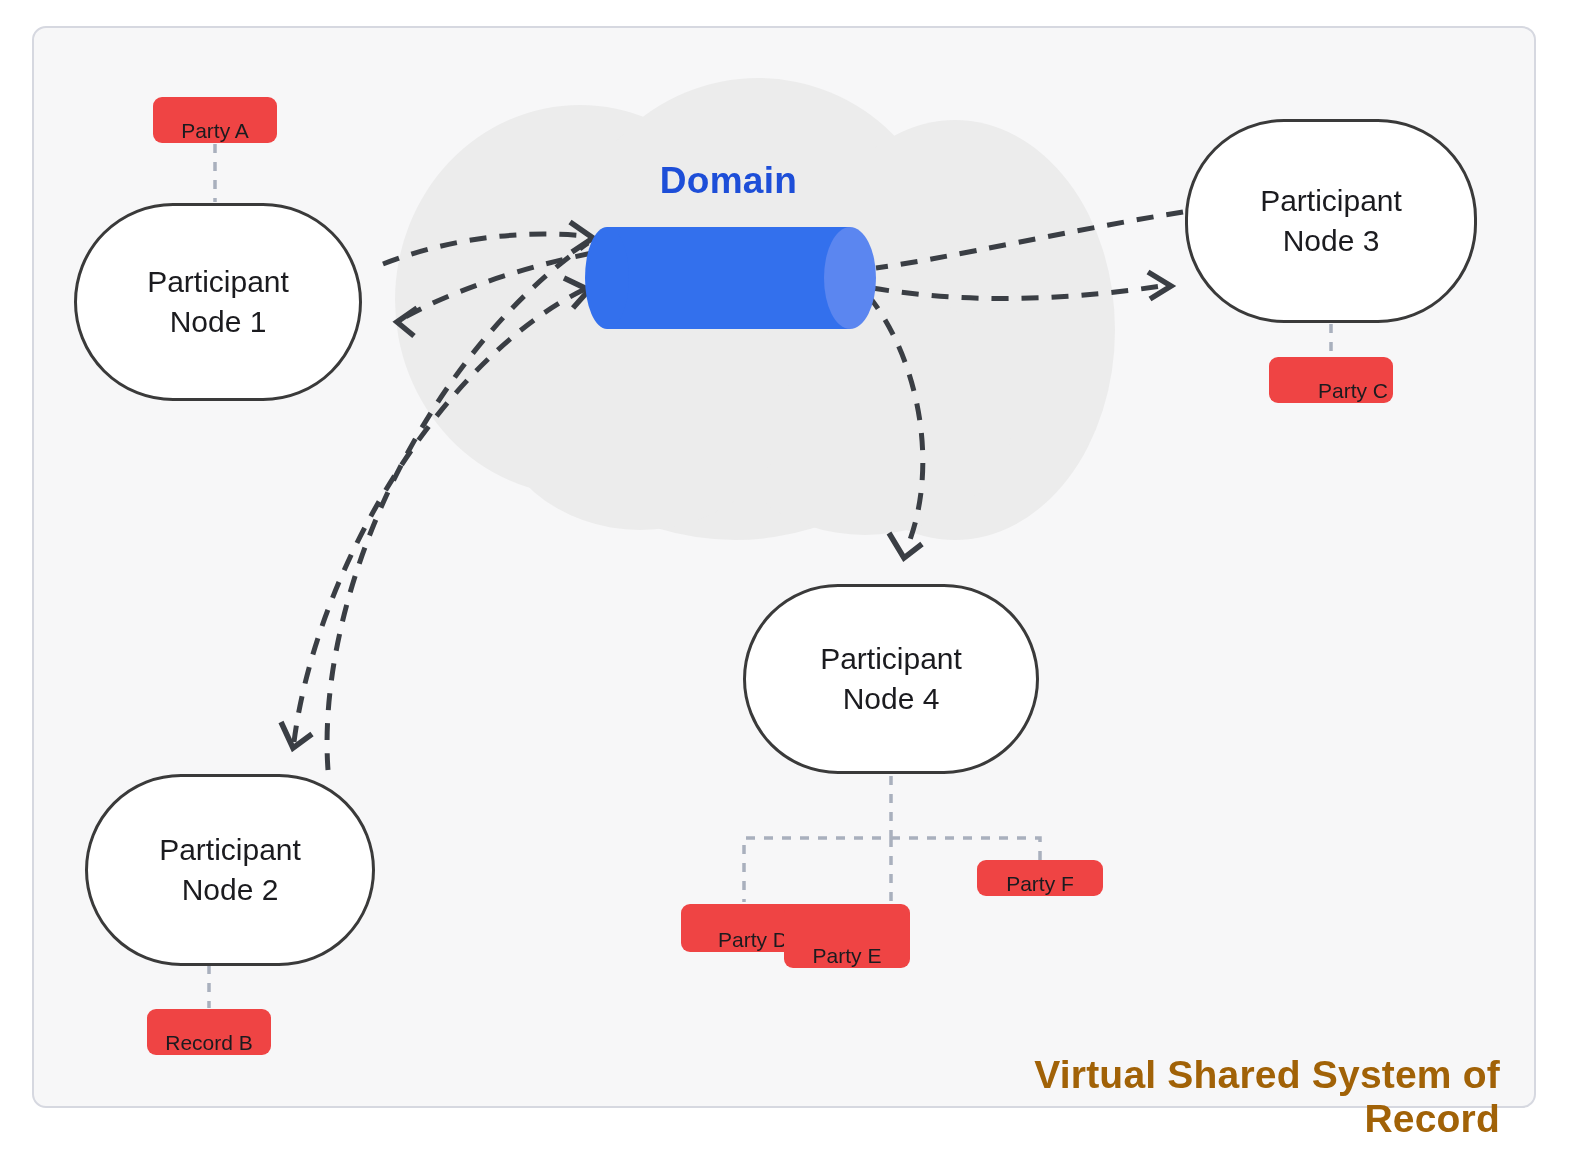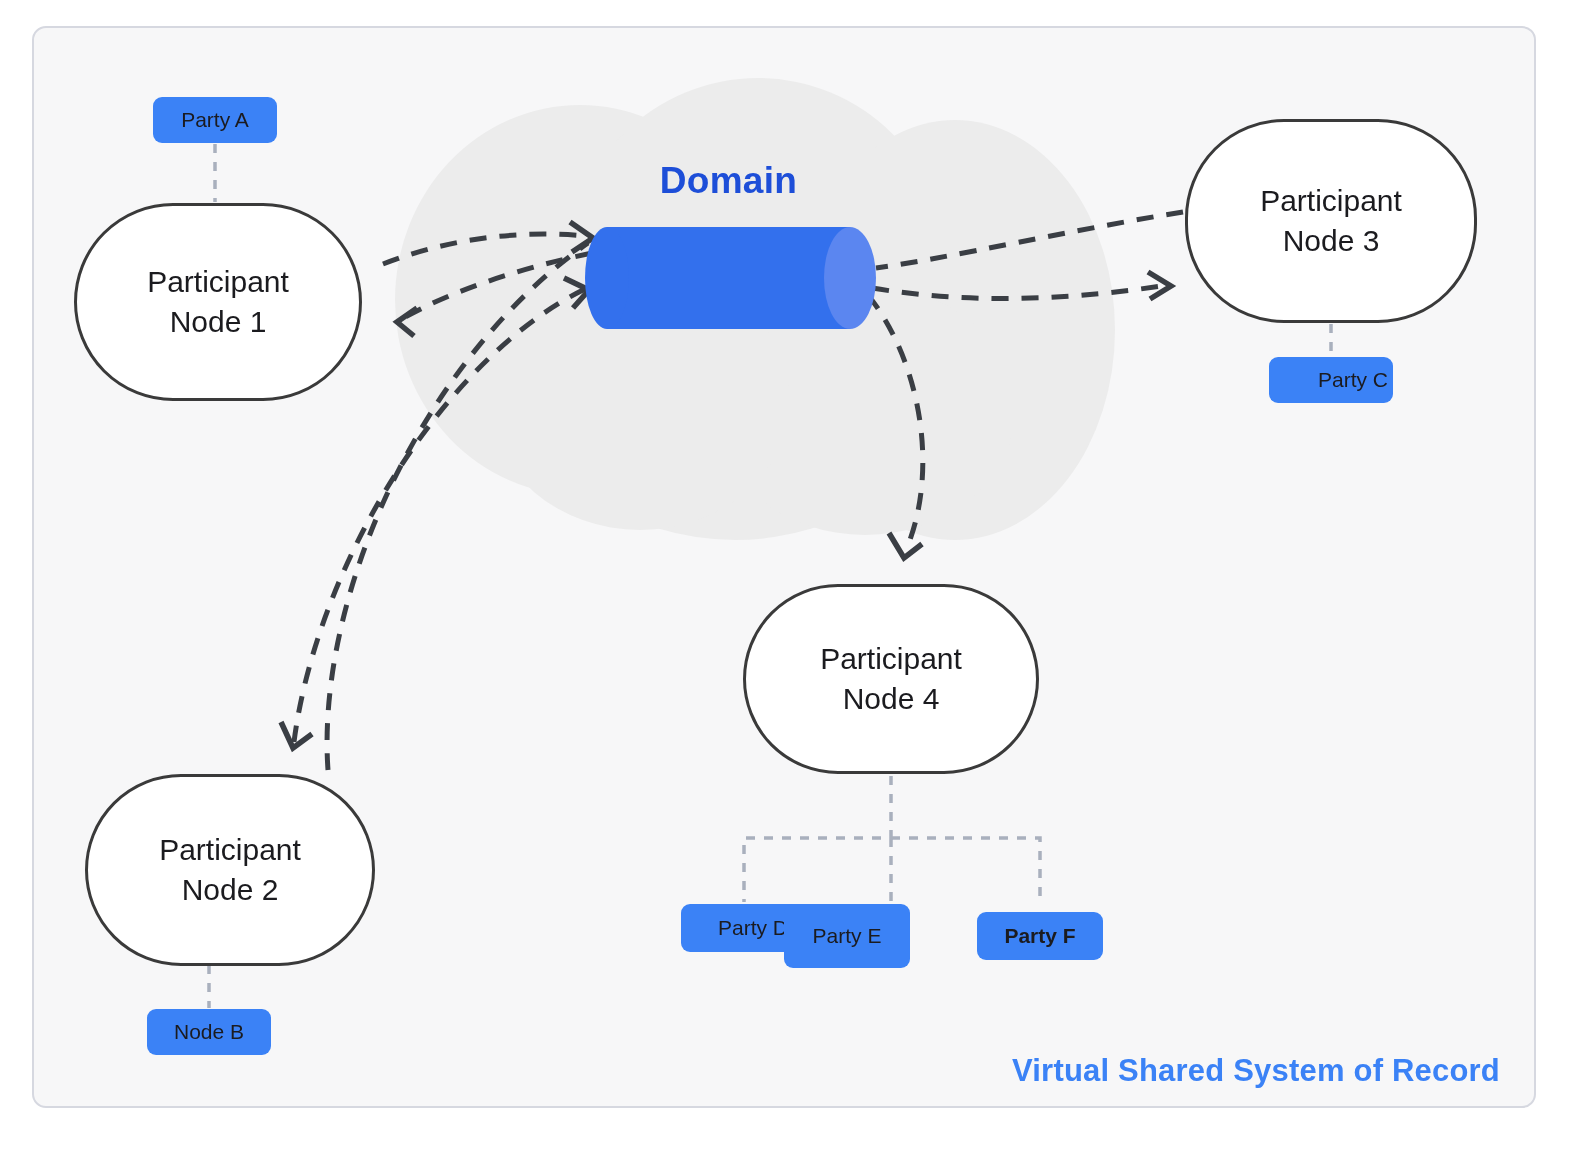--- a/index.html
+++ b/index.html
@@ -44,24 +44,24 @@
     text-align: center;
     color: #1b1b1f;
     font-size: 30px;
     line-height: 1.35;
     font-family: "Liberation Sans", sans-serif;
   }
   .node .node-label { white-space: pre-line; }
   .party {
     position: absolute;
     box-sizing: border-box;
-    background: #3b82f6;
+    background: #ef4444;
     border-radius: 9px;
     display: flex;
-    align-items: center;
+    align-items: flex-end;
     justify-content: center;
     color: #1b1b1f;
     font-size: 21px;
     font-family: "Liberation Sans", sans-serif;
   }
   .domain-title {
     position: absolute;
     color: #1d4ed8;
     font-size: 37px;
     font-weight: bold;
@@ -72,22 +72,22 @@
     position: absolute;
     color: #3c3c3c;
     font-size: 23px;
     line-height: 1.42;
     text-align: center;
     white-space: pre-line;
     font-family: "Liberation Sans", sans-serif;
   }
   .footer-title {
     position: absolute;
-    color: #3b82f6;
-    font-size: 31px;
+    color: #a16207;
+    font-size: 39px;
     font-weight: bold;
     letter-spacing: 0.2px;
     text-align: right;
     font-family: "Liberation Sans", sans-serif;
   }
 </style>
 </head>
 <body>
 
 <div id="root">
@@ -179,30 +179,30 @@
 
   <div class="node" style="left:743px; top:584px; width:296px; height:190px; border-radius:99px;">
     <span class="node-label">Participant
 Node 4</span>
   </div>
 
   <div class="party" style="left:153px; top:97px; width:124px; height:46px;">
     <span>Party A</span>
   </div>
   <div class="party" style="left:147px; top:1009px; width:124px; height:46px;">
-    <span>Node B</span>
+    <span>Record B</span>
   </div>
   <div class="party" style="left:1269px; top:357px; width:124px; height:46px;padding-left:44px;">
     <span>Party C</span>
   </div>
   <div class="party" style="left:681px; top:904px; width:144px; height:48px;">
     <span>Party D</span>
   </div>
   <div class="party" style="left:784px; top:904px; width:126px; height:64px;">
     <span>Party E</span>
   </div>
-  <div class="party" style="left:977px; top:912px; width:126px; height:48px;font-weight:bold;">
+  <div class="party" style="left:977px; top:860px; width:126px; height:36px;">
     <span>Party F</span>
   </div>
 
   <div class="footer-title" style="left:900px; top:1053px; width:600px;">Virtual Shared System of Record</div>
 
 </div>
 
 </body></html>

